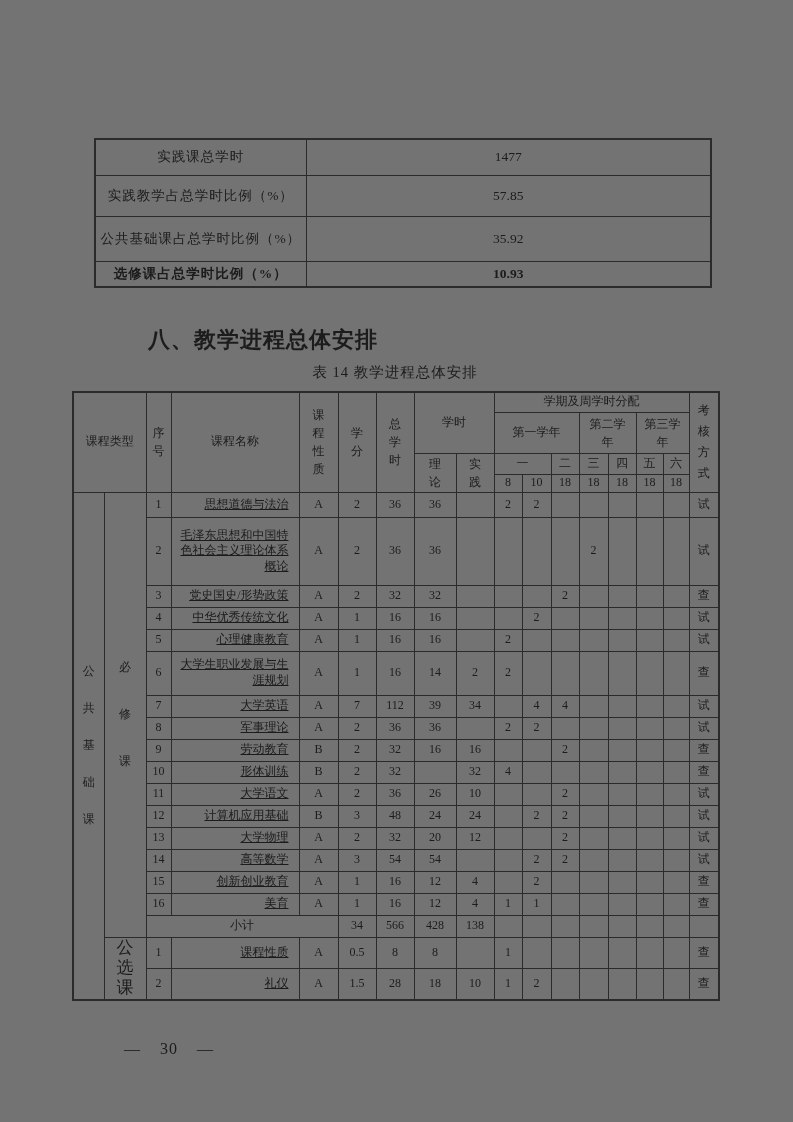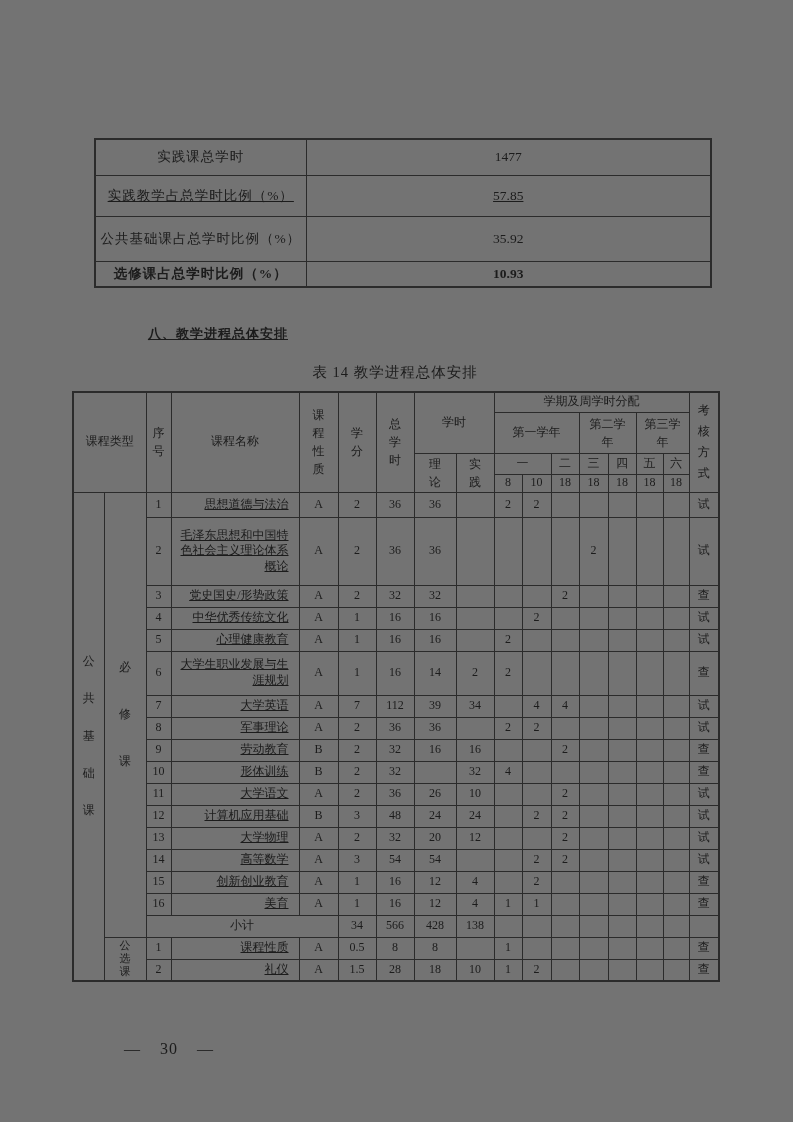--- a/index.html
+++ b/index.html
@@ -21,47 +21,47 @@
     padding:0;
     font-size:12px;
     overflow:hidden;
   }
 
   
   .summary { position:absolute; left:94px; top:138px; width:616px; border:2px solid #2b2b2b; }
   .summary td { font-size:13.5px; }
   .summary .lbl { width:211px; letter-spacing:1px; }
   .summary tr:nth-child(1) { height:36px; }
-  .summary tr:nth-child(2) { height:41px;text-decoration:underline; }
+  .summary tr:nth-child(2) { height:41px; }
   .summary tr:nth-child(3) { height:45px; }
   .summary tr:nth-child(4) { height:26px;font-weight:bold; }
 
   
   .heading {
     position:absolute; left:148px; top:325px;
     font-family:"Liberation Sans","DejaVu Sans",sans-serif;
-    font-weight:bold; font-size:13px; letter-spacing:1px;text-decoration:underline;
+    font-weight:bold; font-size:22px; letter-spacing:1px;
   }
   .caption {
     position:absolute; left:72px; top:363px; width:646px;
     text-align:center; font-size:14.5px; letter-spacing:1px;
   }
 
   
   .main { position:absolute; left:72px; top:391px; width:646px; border:2px solid #2b2b2b; }
   .main td { font-size:12px; line-height:1.3; }
   .name-cell { text-align:right; padding:2px 10px 2px 6px; line-height:21px;text-decoration:underline; }
   .vstack {
     display:block; width:1.1em; margin:0 auto;
     word-break:break-all; line-height:1.5; text-align:center;
   }
   .lh-assess { line-height:1.75; }
   .lh-cat { line-height:3.1; }
   .lh-grp { line-height:3.9; }
-  .lh-grp2 { line-height:1.2; font-size:11px;text-align:center; }
+  .lh-grp2 { line-height:1.2; font-size:17px;text-align:center; }
   .w3 { display:inline-block; max-width:3.2em; line-height:1.5; }
 
   
   .footer {
     position:absolute; left:124px; top:1040px;
     font-size:16px; word-spacing:14px; letter-spacing:1px;
   }
 </style>
 </head>
 <body>

